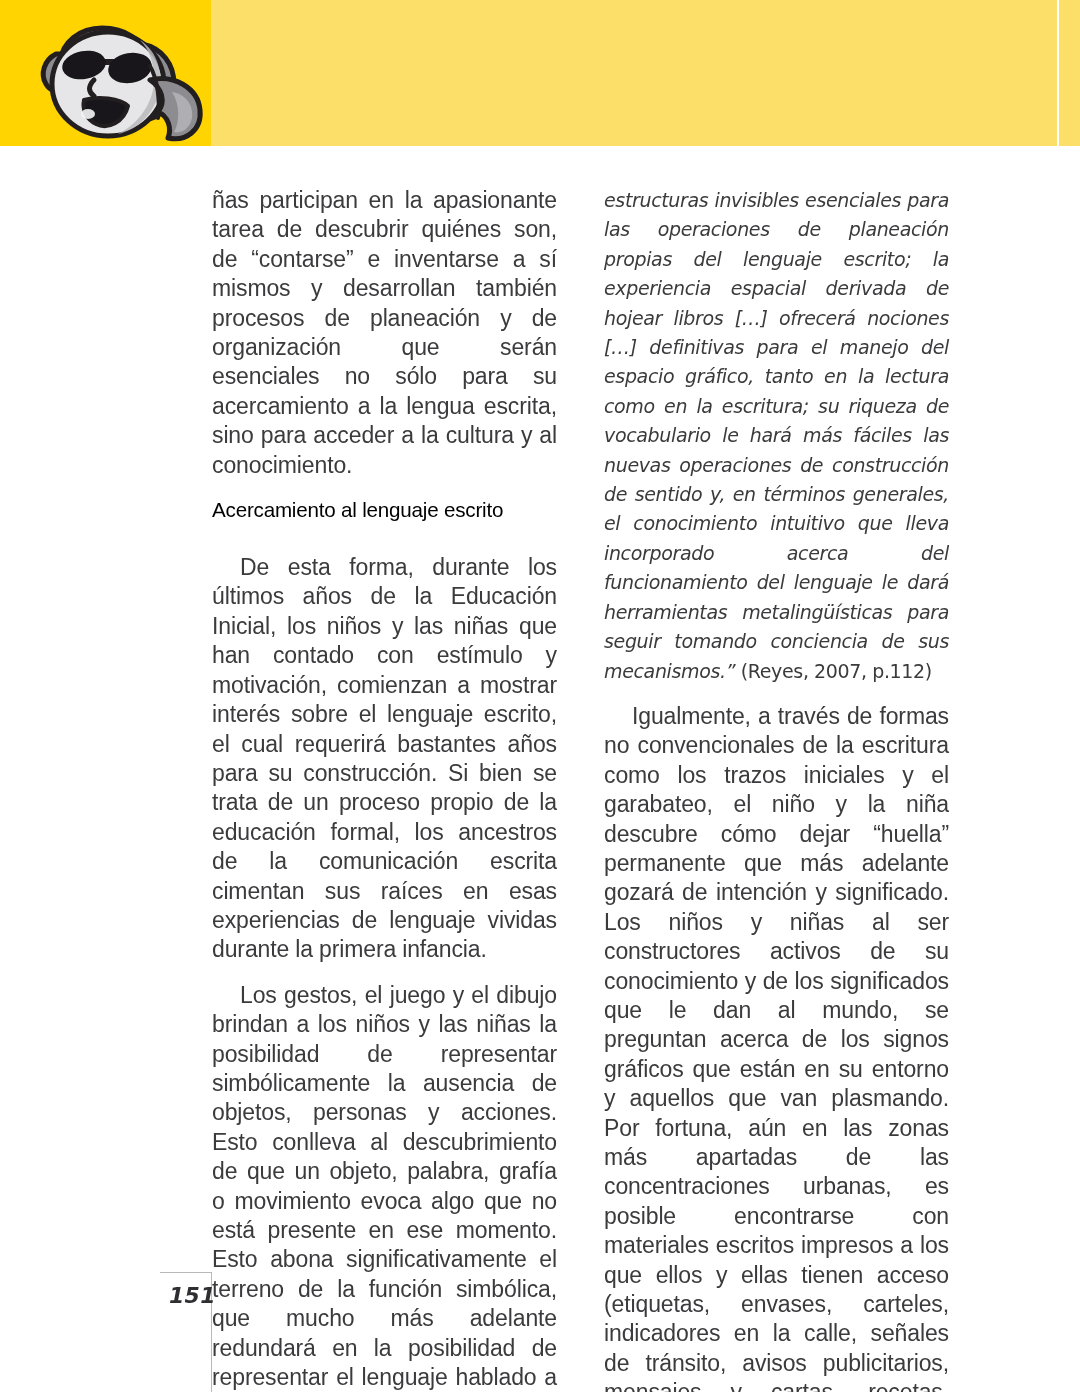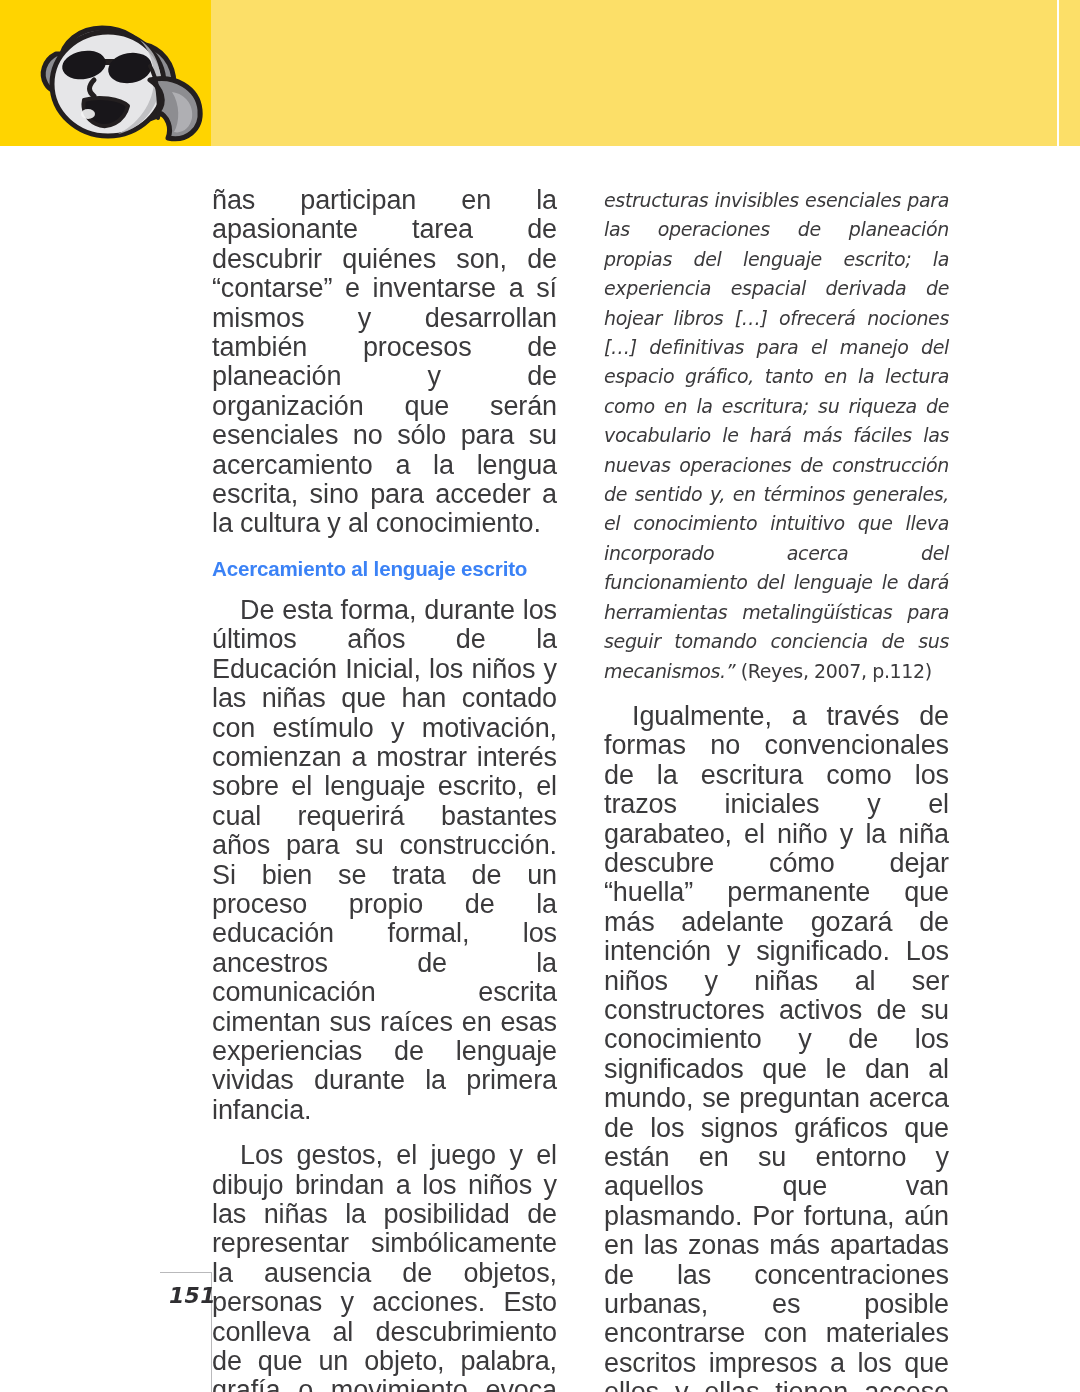--- a/index.html
+++ b/index.html
@@ -82,21 +82,21 @@
     width: 738px;
     display: flex;
     gap: 47px;
   }
   .column {
     width: 345px;
   }
 
   p.para {
     margin: 0 0 16px 0;
-    font-size: 27px;
+    font-size: 23px;
     line-height: 29.4px;
     color: #3b3a3c;
     text-align: justify;
     text-indent: 28px;
     letter-spacing: -0.12px;
     word-spacing: -0.2px;
     -webkit-hyphens: none;
     hyphens: none;
   }
   p.para.no-indent {
@@ -110,25 +110,25 @@
     letter-spacing: -0.35px;
   }
   p.para.italic .src {
     font-style: normal;
   }
   p.para.last-line-left {
     text-align-last: left;
   }
 
   h2.section-heading {
-    margin: 8px 0 14px 0;
+    margin: 8px 0 30px 0;
     font-size: 20.6px;
     line-height: 27px;
-    font-weight: bold;
-    color: #3b82f6;
+    font-weight: normal;
+    color: #000000;
     letter-spacing: -0.2px;
   }
 
   
   .page-corner {
     position: absolute;
     left: 160px;
     top: 1272px;
     width: 52px;
     height: 120px;

